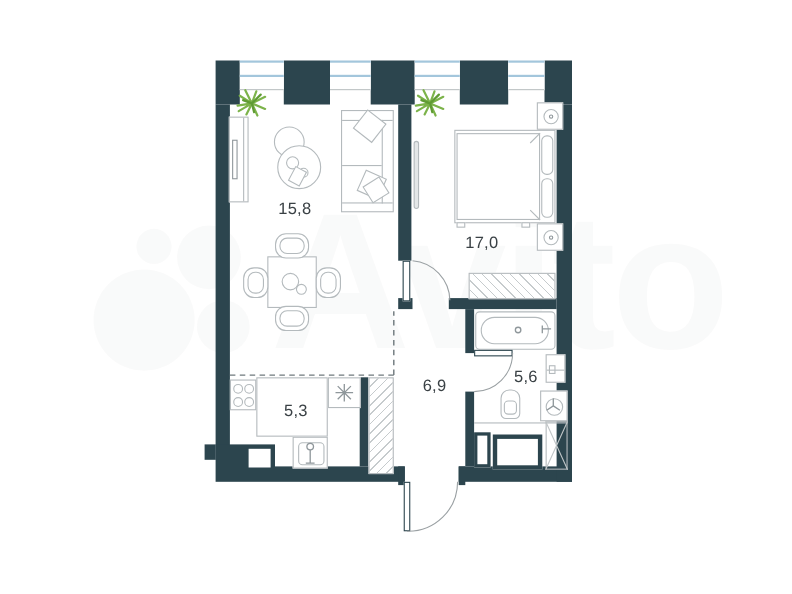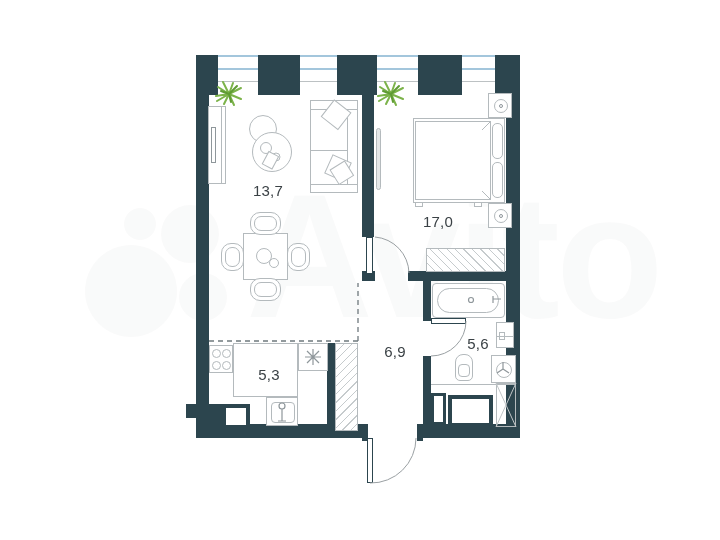--- a/index.html
+++ b/index.html
@@ -189,19 +189,19 @@
     <g stroke="var(--plant)" stroke-width="2" fill="none" stroke-linecap="round">
       <path d="M229 94 l-11 -7 M229 94 l-13 2 M229 94 l-6 -12 M229 94 l4 -11 M229 94 l12 -6 M229 94 l12 5 M229 94 l5 11 M229 94 l-5 10 M229 94 l-12 7"></path>
       <path d="M229 94 l-8 -3 M229 94 l8 -8 M229 94 l2 8" stroke="#5f9b33"></path>
     </g>
     <g stroke="var(--plant)" stroke-width="2" fill="none" stroke-linecap="round">
       <path d="M391 94 l-11 -7 M391 94 l-13 2 M391 94 l-6 -12 M391 94 l4 -11 M391 94 l12 -6 M391 94 l12 5 M391 94 l5 11 M391 94 l-5 10 M391 94 l-12 7"></path>
       <path d="M391 94 l-8 -3 M391 94 l8 -8 M391 94 l2 8" stroke="#5f9b33"></path>
     </g>
   </svg>
 
-  <span class="label" style="left:268px;top:190px;">13,7</span>
+  <span class="label" style="left:268px;top:190px;">15,8</span>
   <span class="label" style="left:438px;top:221px;">17,0</span>
   <span class="label" style="left:269px;top:374px;">5,3</span>
   <span class="label" style="left:395px;top:351px;">6,9</span>
   <span class="label" style="left:478px;top:343px;">5,6</span>
 
 </div>
 
 </body></html>

